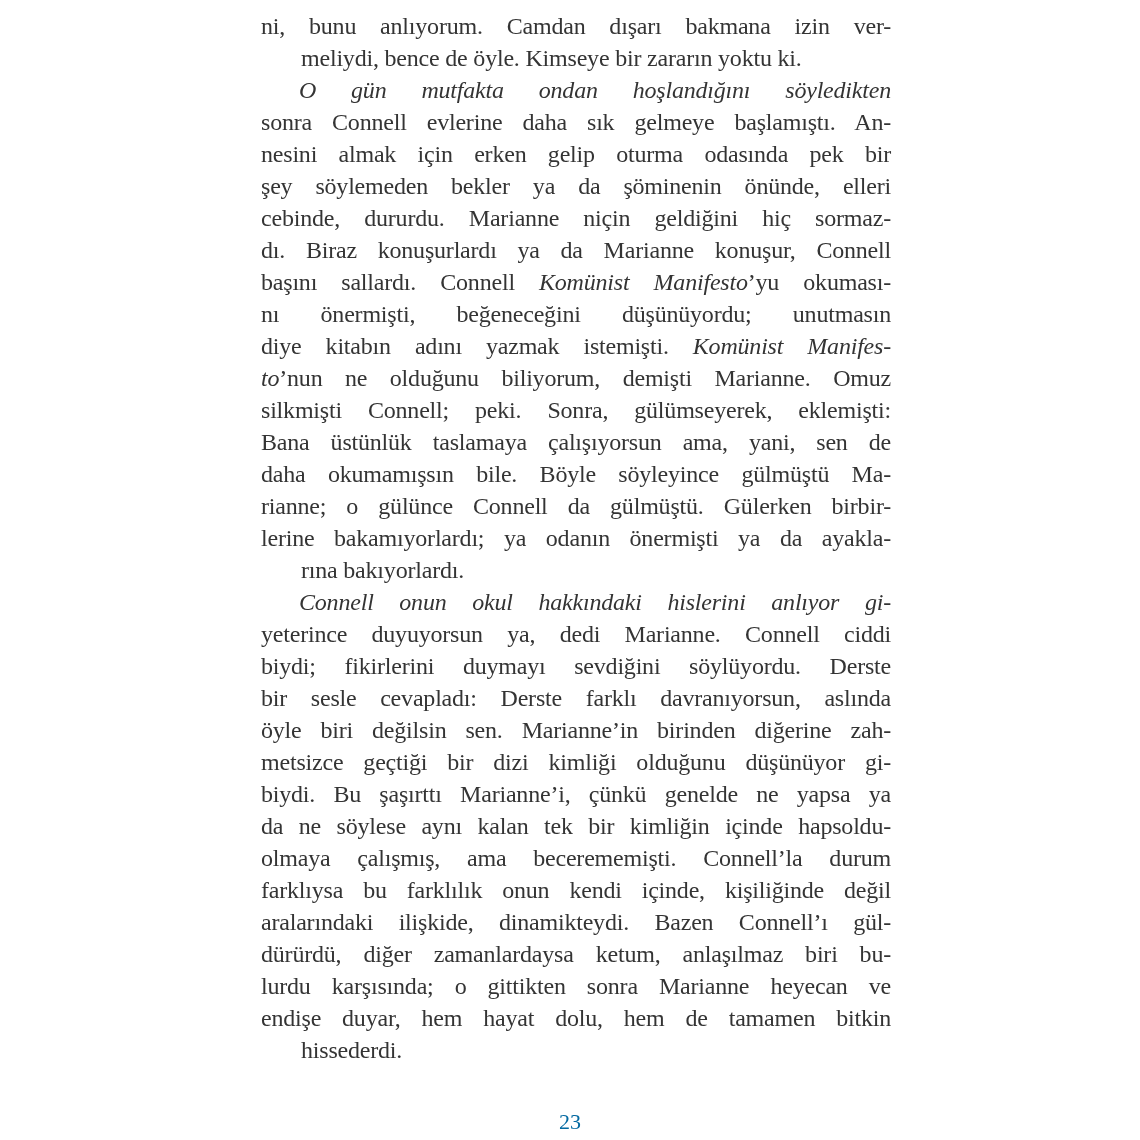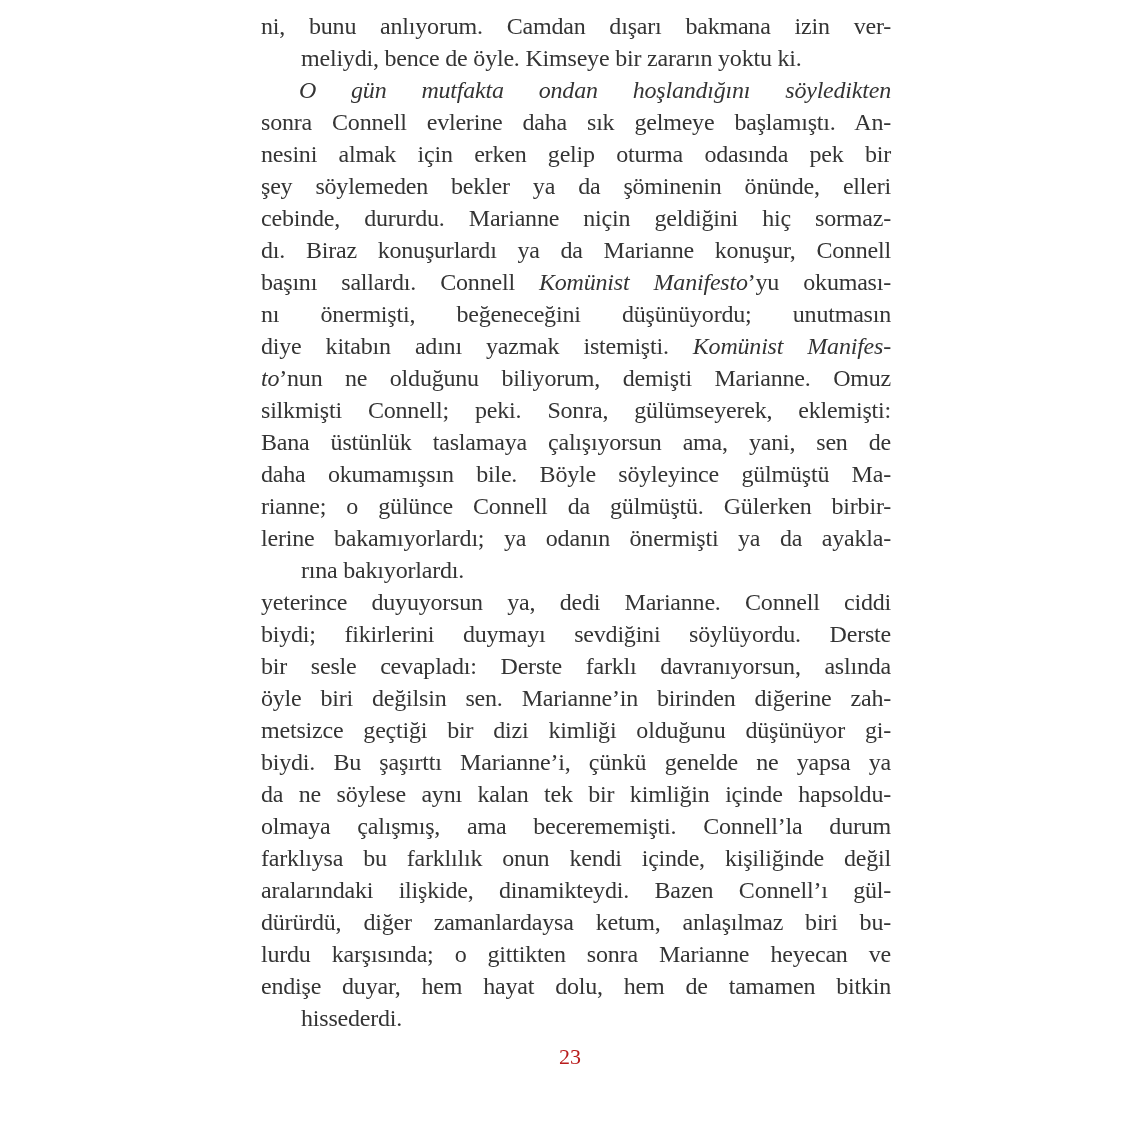--- a/index.html
+++ b/index.html
@@ -51,24 +51,24 @@
   .line.indent {
     text-indent: 38px;
     font-style: italic;
   }
   .line i {
     font-style: italic;
   }
   .page-number {
     position: absolute;
     left: 0;
-    top: 1043px;
+    top: 1108px;
     width: 1140px;
     text-align: center;
-    color: #b91c1c;
+    color: #0369a1;
     font-size: 22px;
     line-height: 28px;
   }
 </style>
 </head>
 <body>
 
 <div class="book-page">
   <div class="text-block">
       <div class="paragraph">
@@ -87,20 +87,21 @@
         <div class="line">diye kitabın adını yazmak istemişti. <i>Komünist Manifes-</i></div>
         <div class="line"><i>to</i>’nun ne olduğunu biliyorum, demişti Marianne. Omuz</div>
         <div class="line">silkmişti Connell; peki. Sonra, gülümseyerek, eklemişti:</div>
         <div class="line">Bana üstünlük taslamaya çalışıyorsun ama, yani, sen de</div>
         <div class="line">daha okumamışsın bile. Böyle söyleyince gülmüştü Ma-</div>
         <div class="line">rianne; o gülünce Connell da gülmüştü. Gülerken birbir-</div>
         <div class="line">lerine bakamıyorlardı; ya odanın önermişti ya da ayakla-</div>
         <div class="line last">rına bakıyorlardı.</div>
       </div>
       <div class="paragraph">
+        <div class="line indent">Connell onun okul hakkındaki hislerini anlıyor gi-</div>
         <div class="line">yeterince duyuyorsun ya, dedi Marianne. Connell ciddi</div>
         <div class="line">biydi; fikirlerini duymayı sevdiğini söylüyordu. Derste</div>
         <div class="line">bir sesle cevapladı: Derste farklı davranıyorsun, aslında</div>
         <div class="line">öyle biri değilsin sen. Marianne’in birinden diğerine zah-</div>
         <div class="line">metsizce geçtiği bir dizi kimliği olduğunu düşünüyor gi-</div>
         <div class="line">biydi. Bu şaşırttı Marianne’i, çünkü genelde ne yapsa ya</div>
         <div class="line">da ne söylese aynı kalan tek bir kimliğin içinde hapsoldu-</div>
         <div class="line">olmaya çalışmış, ama becerememişti. Connell’la durum</div>
         <div class="line">farklıysa bu farklılık onun kendi içinde, kişiliğinde değil</div>
         <div class="line">aralarındaki ilişkide, dinamikteydi. Bazen Connell’ı gül-</div>

